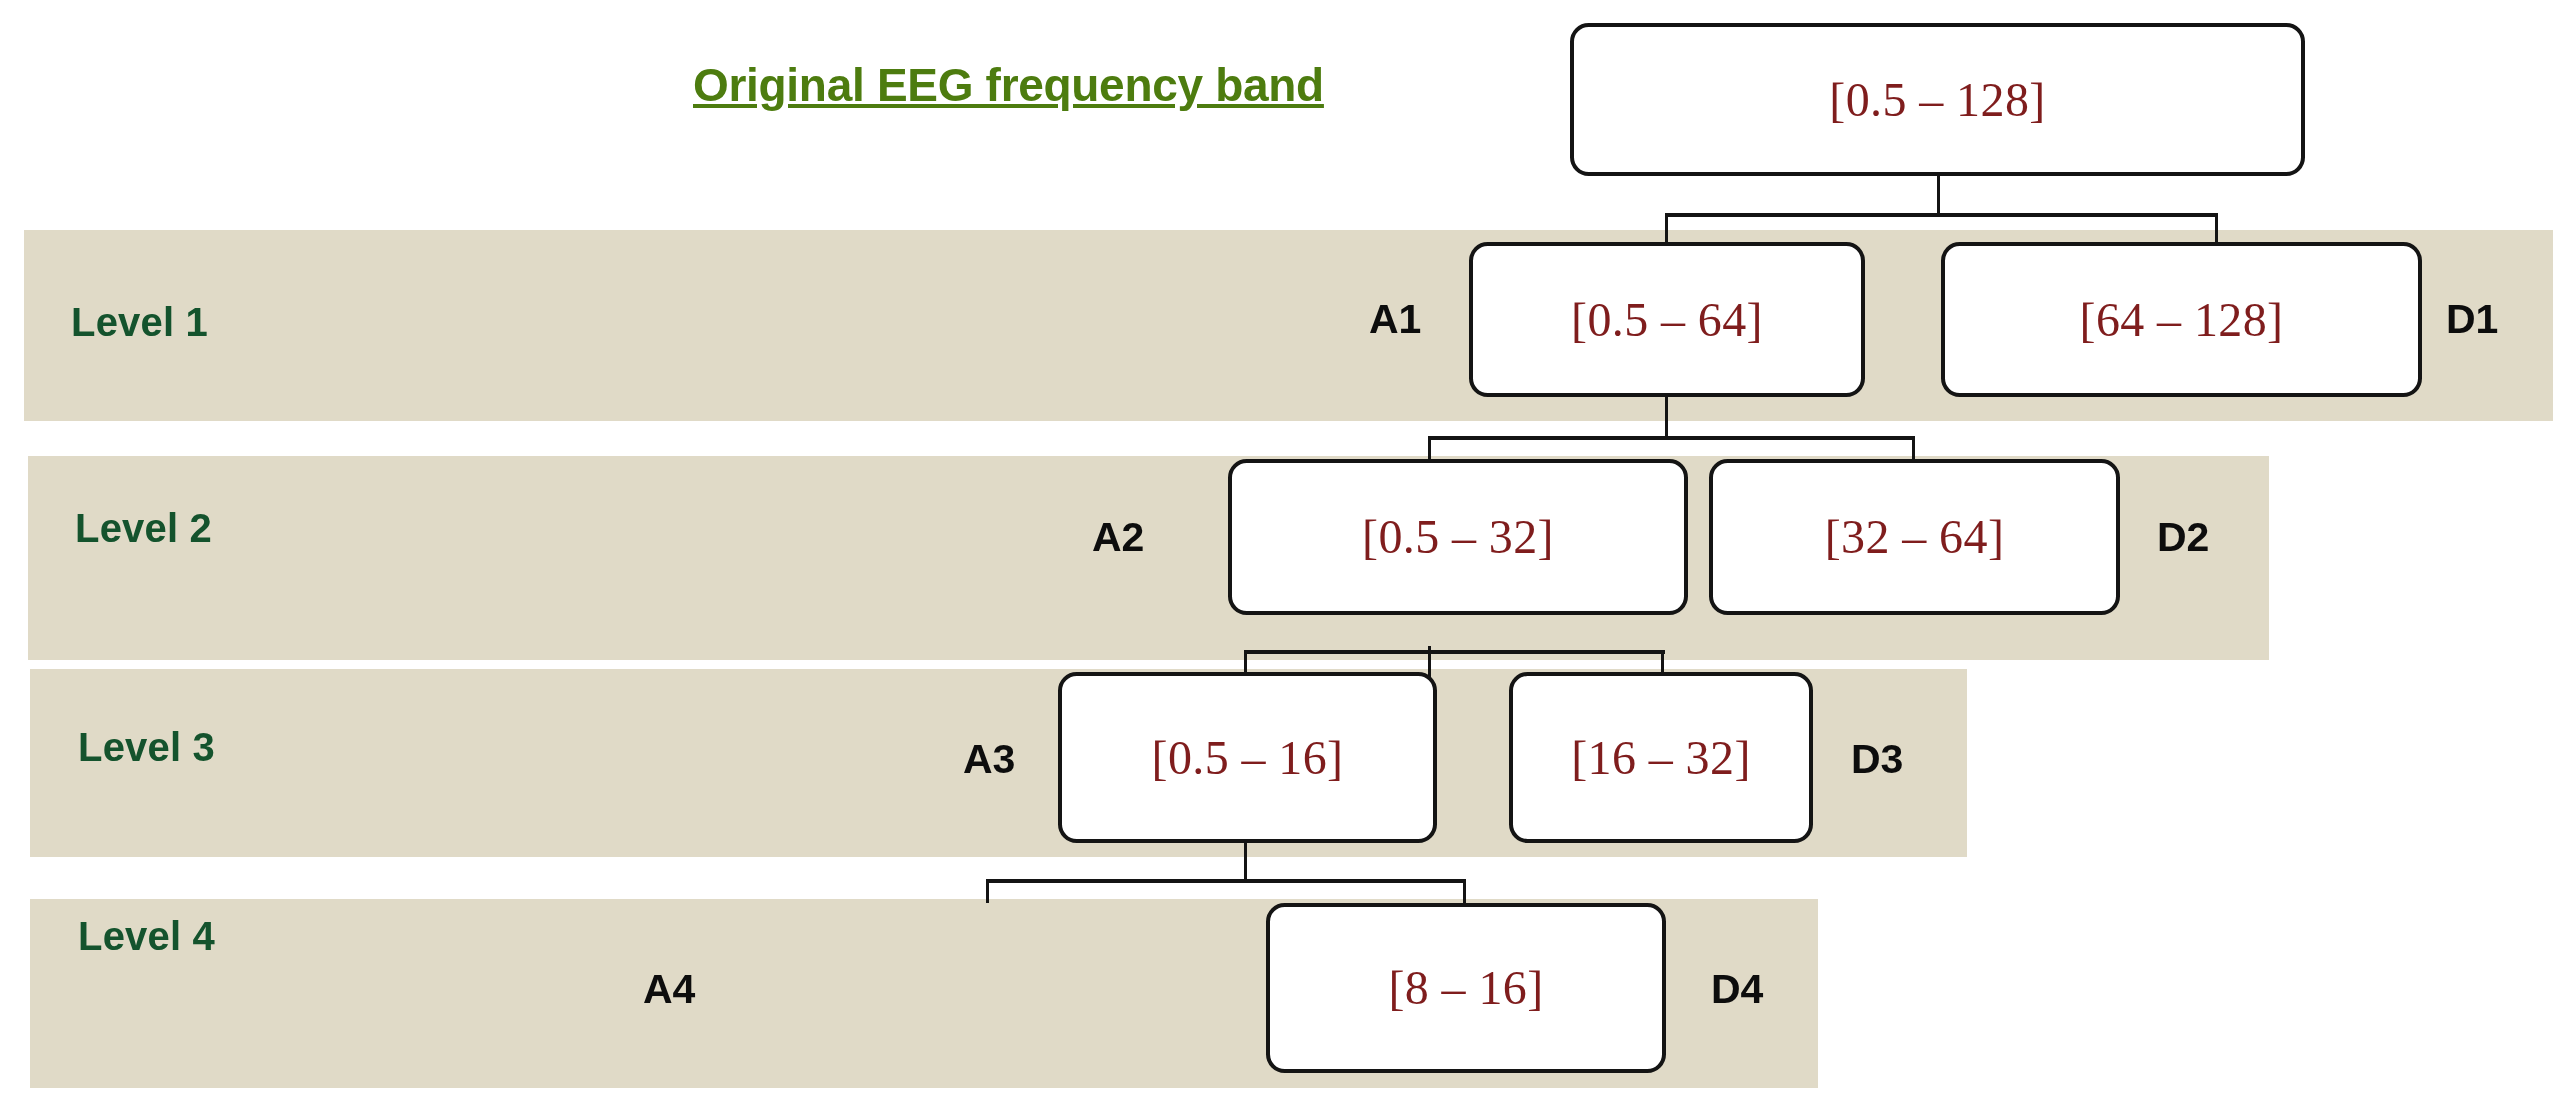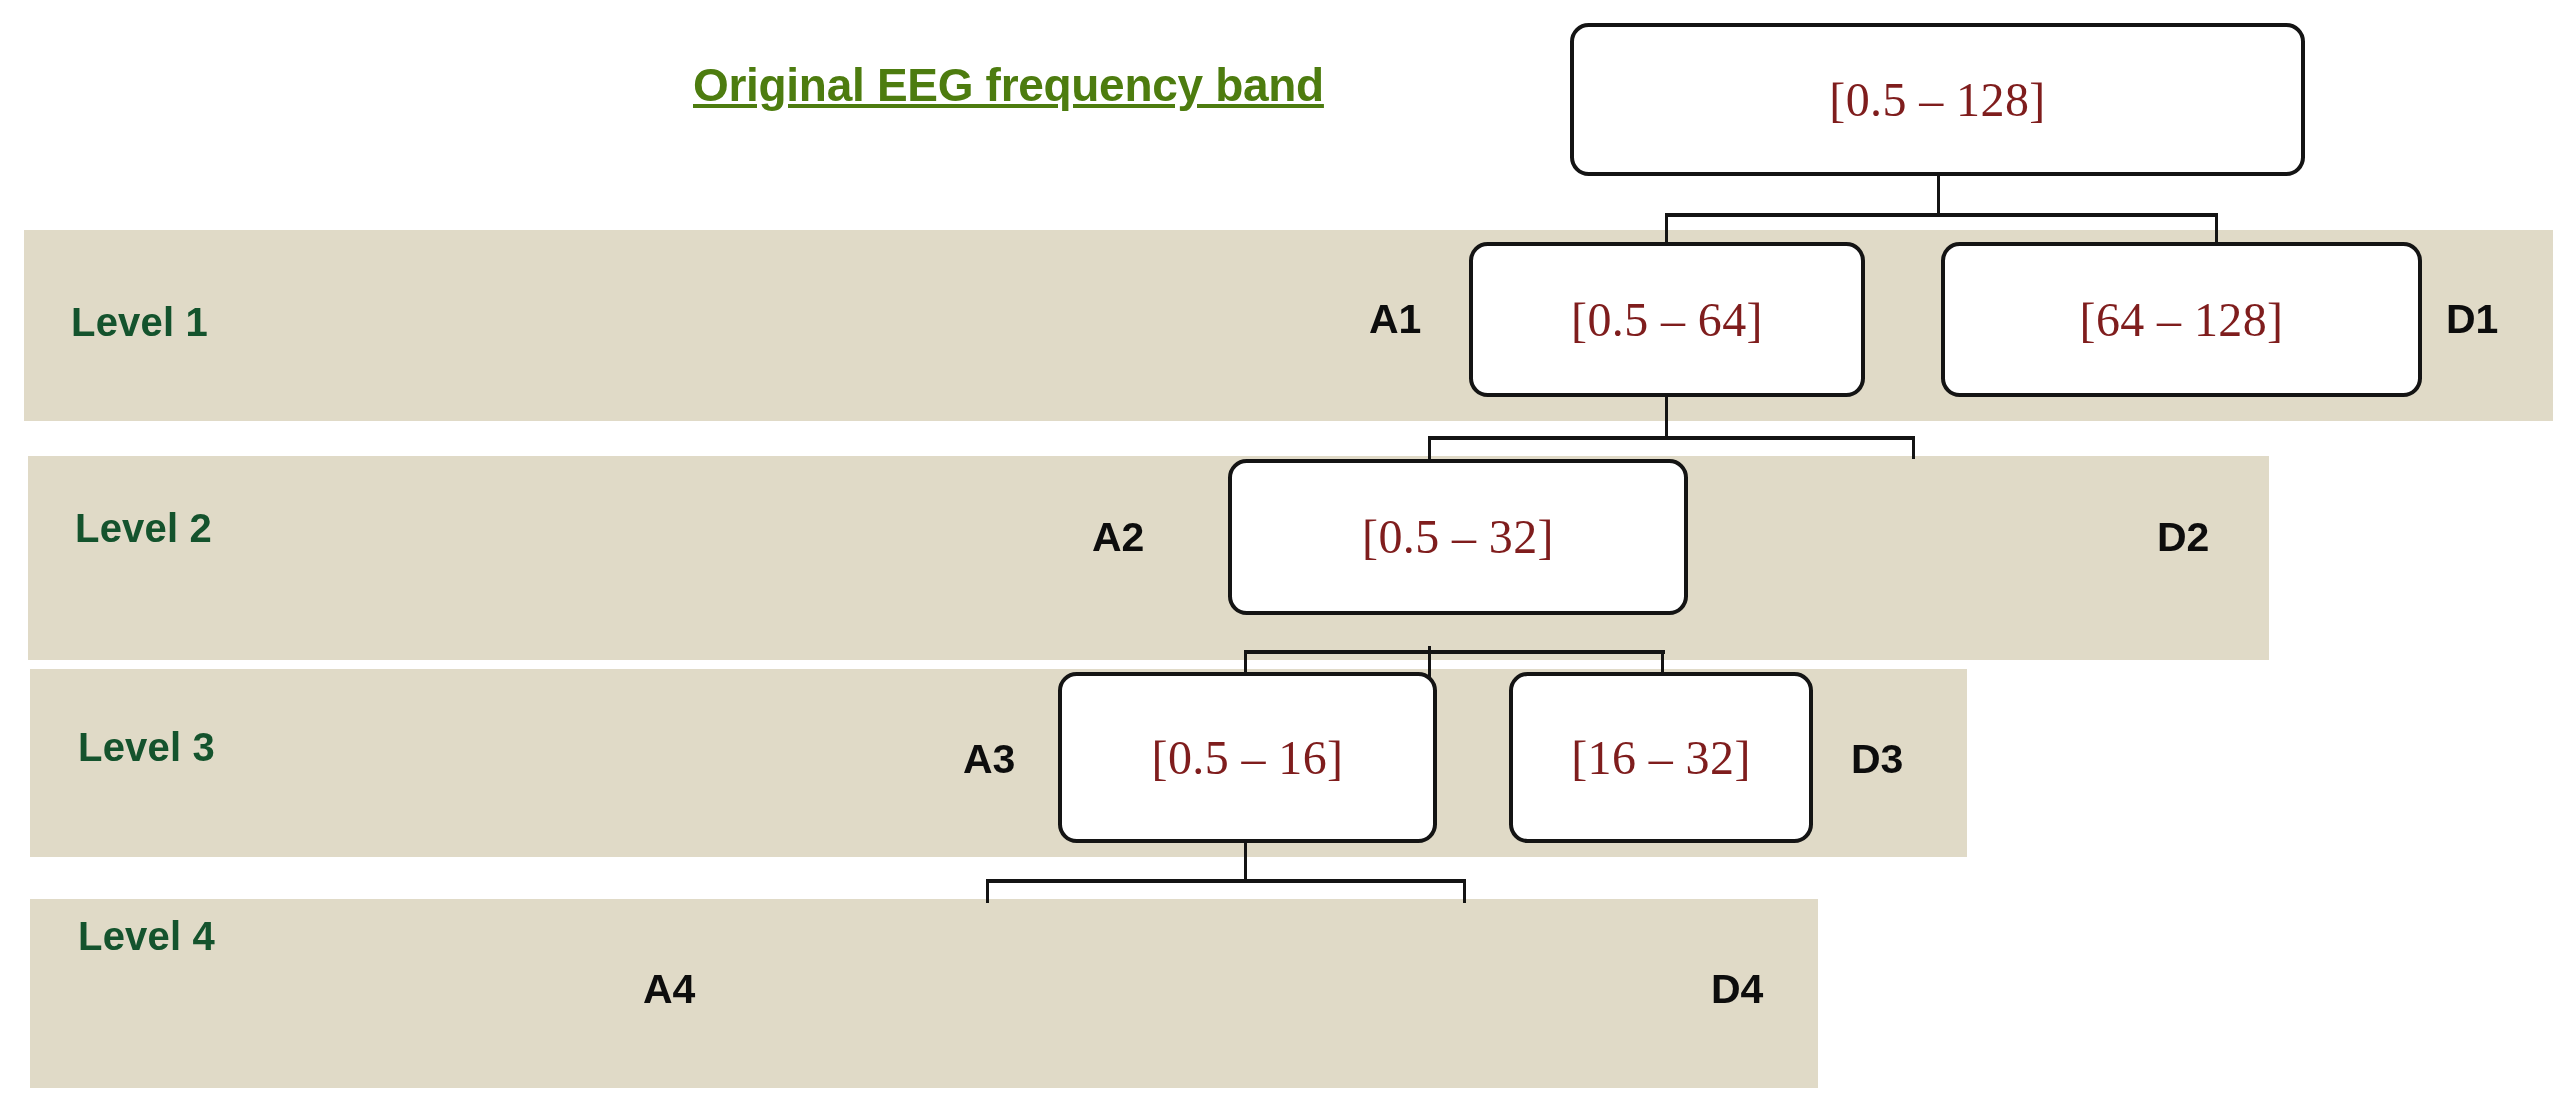--- a/index.html
+++ b/index.html
@@ -139,30 +139,36 @@
   <div class="node" style="left:1941px; top:242px; width:481px; height:155px;">
     <span class="node-text">[64 – 128]</span>
   </div>
   <div class="side-label" style="left:2446px; top:299px;">D1</div>
 
   <div class="band-label" style="left:75px; top:508px;">Level 2</div>
   <div class="side-label" style="left:1092px; top:517px;">A2</div>
   <div class="node" style="left:1228px; top:459px; width:460px; height:156px;">
     <span class="node-text">[0.5 – 32]</span>
   </div>
+  <div class="node" style="left:1709px; top:459px; width:411px; height:156px;">
+    <span class="node-text">[32 – 64]</span>
+  </div>
   <div class="side-label" style="left:2157px; top:517px;">D2</div>
 
   <div class="band-label" style="left:78px; top:727px;">Level 3</div>
   <div class="side-label" style="left:963px; top:739px;">A3</div>
   <div class="node" style="left:1058px; top:672px; width:379px; height:171px;">
     <span class="node-text">[0.5 – 16]</span>
   </div>
   <div class="node" style="left:1509px; top:672px; width:304px; height:171px;">
     <span class="node-text">[16 – 32]</span>
   </div>
   <div class="side-label" style="left:1851px; top:739px;">D3</div>
 
   <div class="band-label" style="left:78px; top:916px;">Level 4</div>
   <div class="side-label" style="left:643px; top:969px;">A4</div>
+  <div class="node" style="left:1266px; top:903px; width:400px; height:170px;">
+    <span class="node-text">[8 – 16]</span>
+  </div>
   <div class="side-label" style="left:1711px; top:969px;">D4</div>
 
 </div>
 
 
 </body></html>

